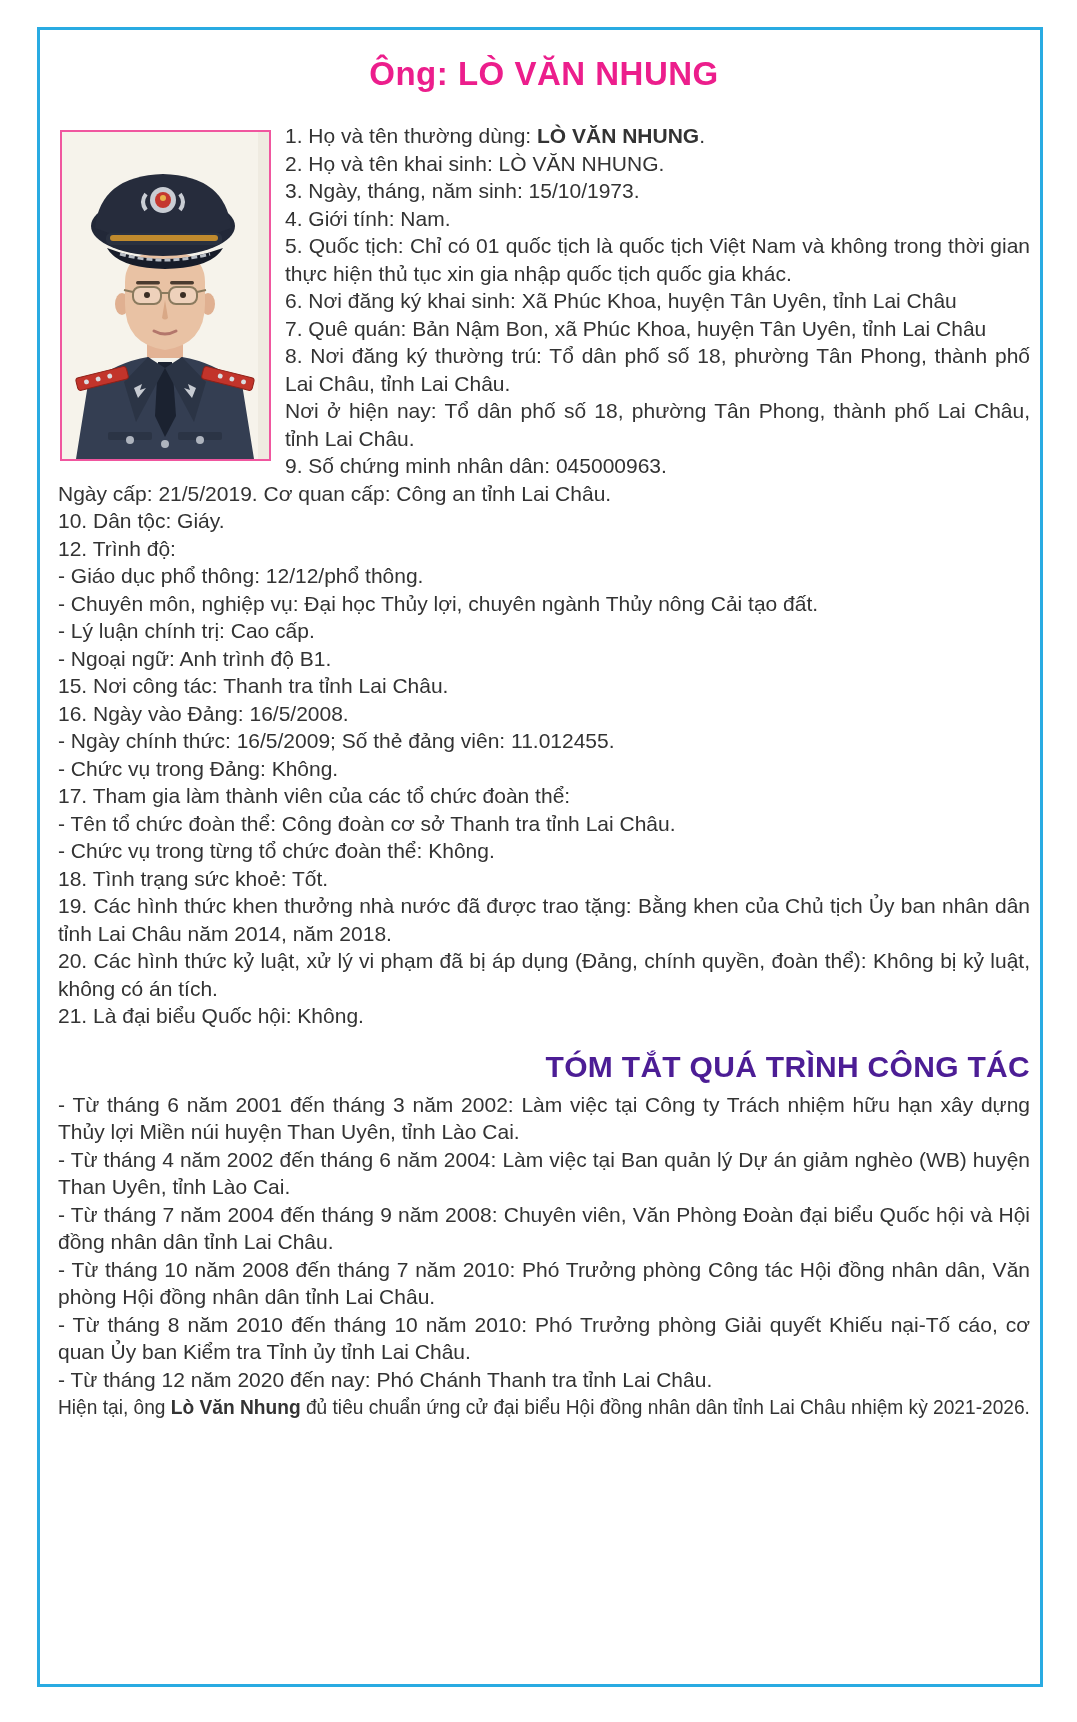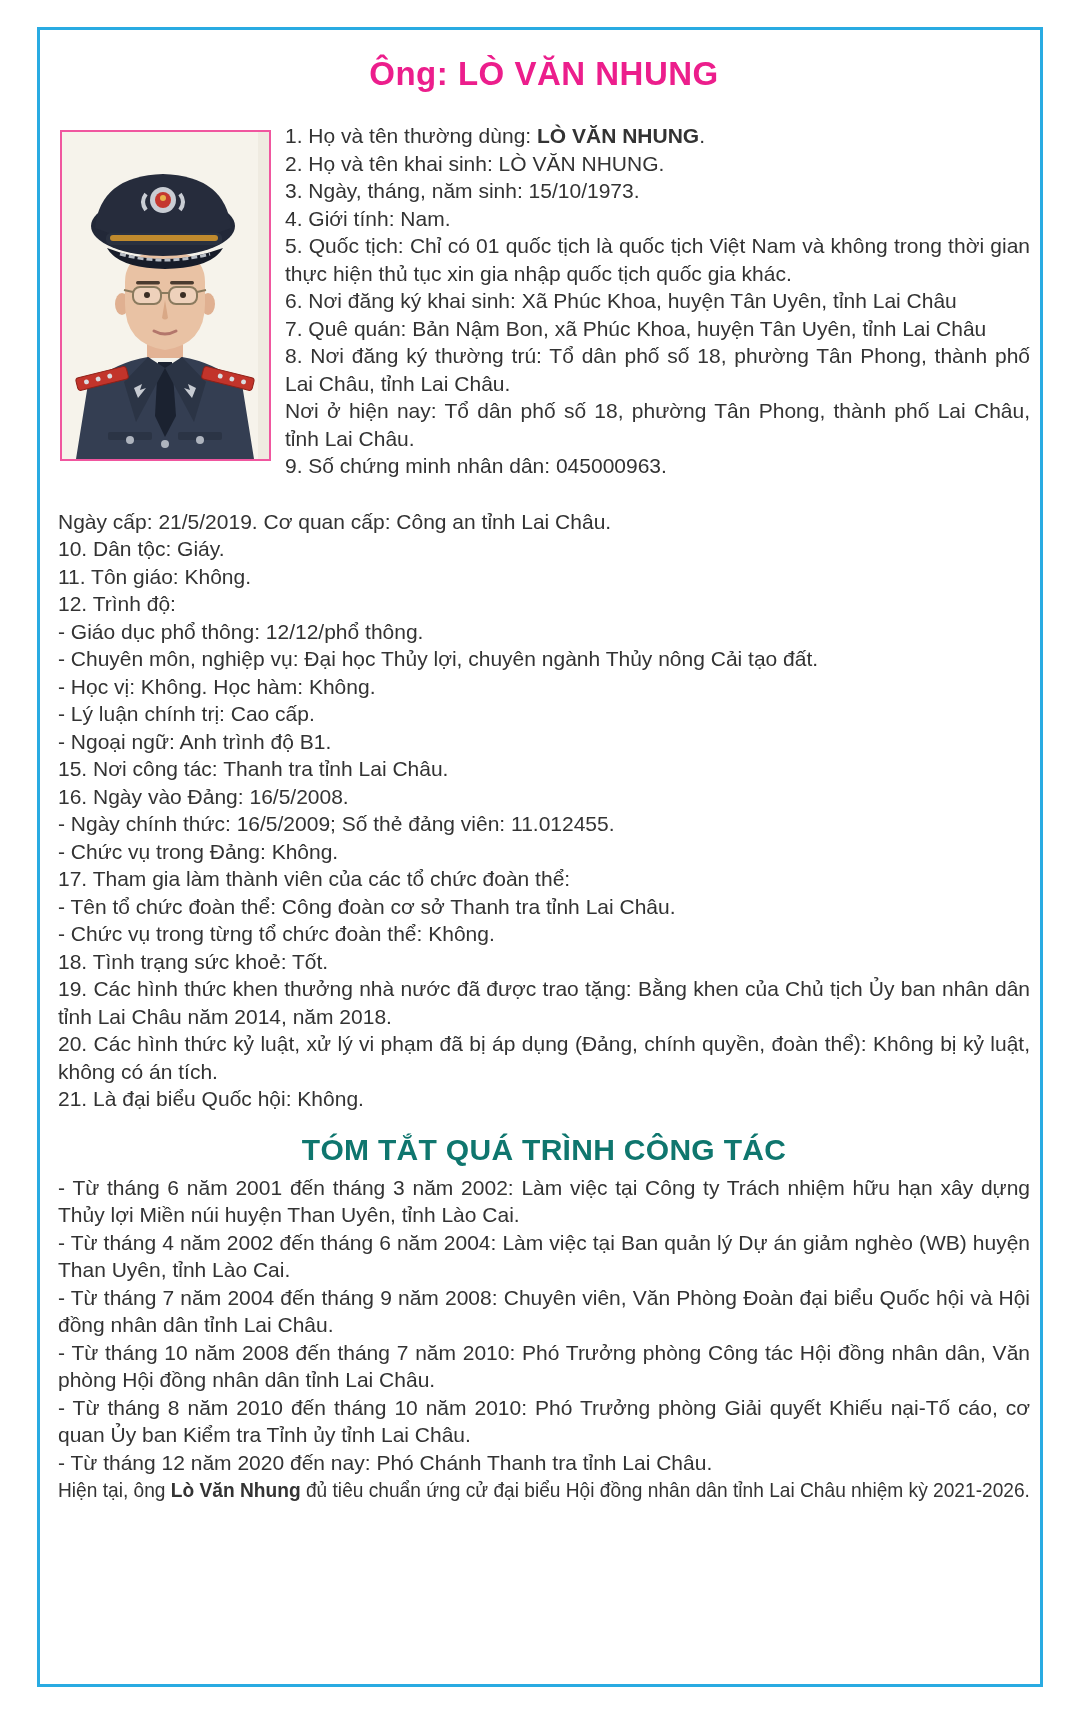--- a/index.html
+++ b/index.html
@@ -19,24 +19,24 @@
     letter-spacing:0.5px;
   }
   .content{margin-top:28px;}
   p{margin:0;font-size:21px;line-height:27.5px;text-align:justify;}
   .photo{
     float:left;width:207px;height:327px;border:2px solid #F0569F;
     margin:8px 14px 6px 2px;background:#F6F3EB;overflow:hidden;
   }
   .photo svg{display:block;}
   .bold{font-weight:bold;}
-  .fullwidth{clear:left;margin-top:28px;}
+  .fullwidth{clear:left;}
   .career-heading{
-    margin:19px 0 6px 0;text-align:center;font-weight:bold;
-    font-size:30px;line-height:36px;color:#0f766e;letter-spacing:0.3px;
+    margin:19px 0 6px 0;text-align:right;font-weight:bold;
+    font-size:30px;line-height:36px;color:#4c1d95;letter-spacing:0.3px;
   }
   .fit-line{white-space:nowrap;text-align:left;}
 </style>
 </head>
 <body>
 
 <div class="frame">
 
   <h1 class="doc-title">Ông: LÒ VĂN NHUNG</h1>
 
@@ -127,25 +127,23 @@
     <p>5. Quốc tịch: Chỉ có 01 quốc tịch là quốc tịch Việt Nam và không trong thời gian thực hiện thủ tục xin gia nhập quốc tịch quốc gia khác.</p>
     <p>6. Nơi đăng ký khai sinh: Xã Phúc Khoa, huyện Tân Uyên, tỉnh Lai Châu</p>
     <p>7. Quê quán:  Bản Nậm Bon, xã Phúc Khoa, huyện Tân Uyên, tỉnh Lai Châu</p>
     <p>8. Nơi đăng ký thường trú: Tổ dân phố số 18, phường Tân Phong, thành phố Lai Châu, tỉnh Lai Châu.</p>
     <p>Nơi ở hiện nay: Tổ dân phố số 18, phường Tân Phong, thành phố Lai Châu, tỉnh Lai Châu.</p>
     <p>9. Số chứng minh nhân dân: 045000963.</p>
 
     <div class="fullwidth">
       <p>Ngày cấp: 21/5/2019. Cơ quan cấp: Công an tỉnh Lai Châu.</p>
       <p>10. Dân tộc: Giáy.</p>
-      <p>11. Tôn giáo: Không.</p>
       <p>12. Trình độ:</p>
       <p>- Giáo dục phổ thông: 12/12/phổ thông.</p>
       <p>- Chuyên môn, nghiệp vụ: Đại học Thủy lợi, chuyên ngành Thủy nông Cải tạo đất.</p>
-      <p>- Học vị: Không.  Học hàm: Không.</p>
       <p>- Lý luận chính trị: Cao cấp.</p>
       <p>- Ngoại ngữ: Anh trình độ B1.</p>
       <p>15. Nơi công tác: Thanh tra tỉnh Lai Châu.</p>
       <p>16. Ngày vào Đảng: 16/5/2008.</p>
       <p>- Ngày chính thức: 16/5/2009; Số thẻ đảng viên: 11.012455.</p>
       <p>- Chức vụ trong Đảng: Không.</p>
       <p>17. Tham gia làm thành viên của các tổ chức đoàn thể:</p>
       <p>- Tên tổ chức đoàn thể: Công đoàn cơ sở Thanh tra tỉnh Lai Châu.</p>
       <p>- Chức vụ trong từng tổ chức đoàn thể: Không.</p>
       <p>18. Tình trạng sức khoẻ: Tốt.</p>

